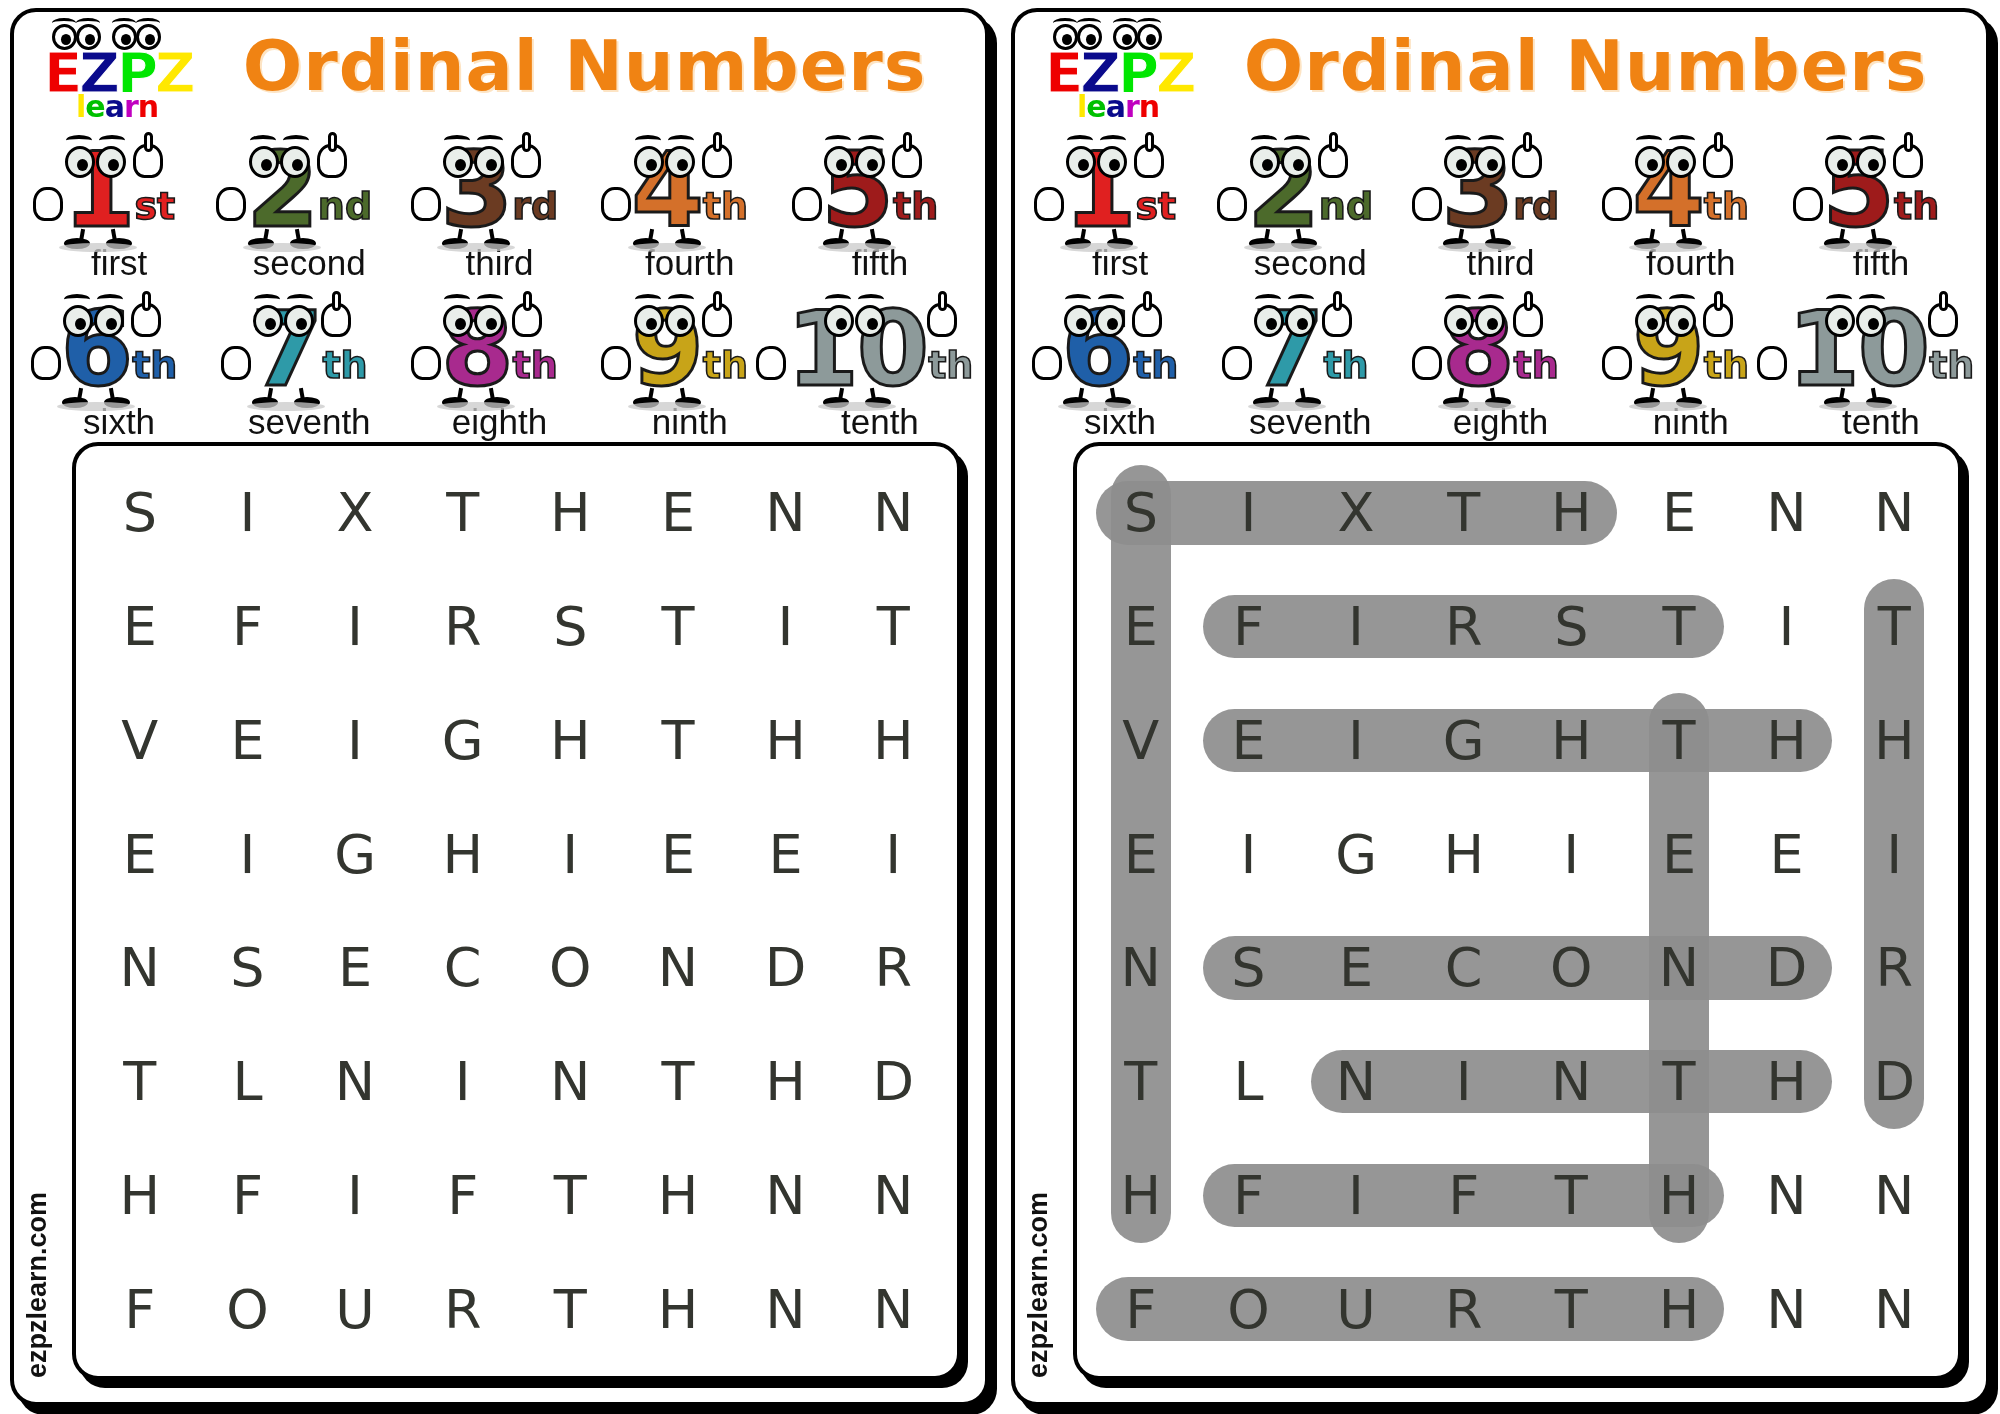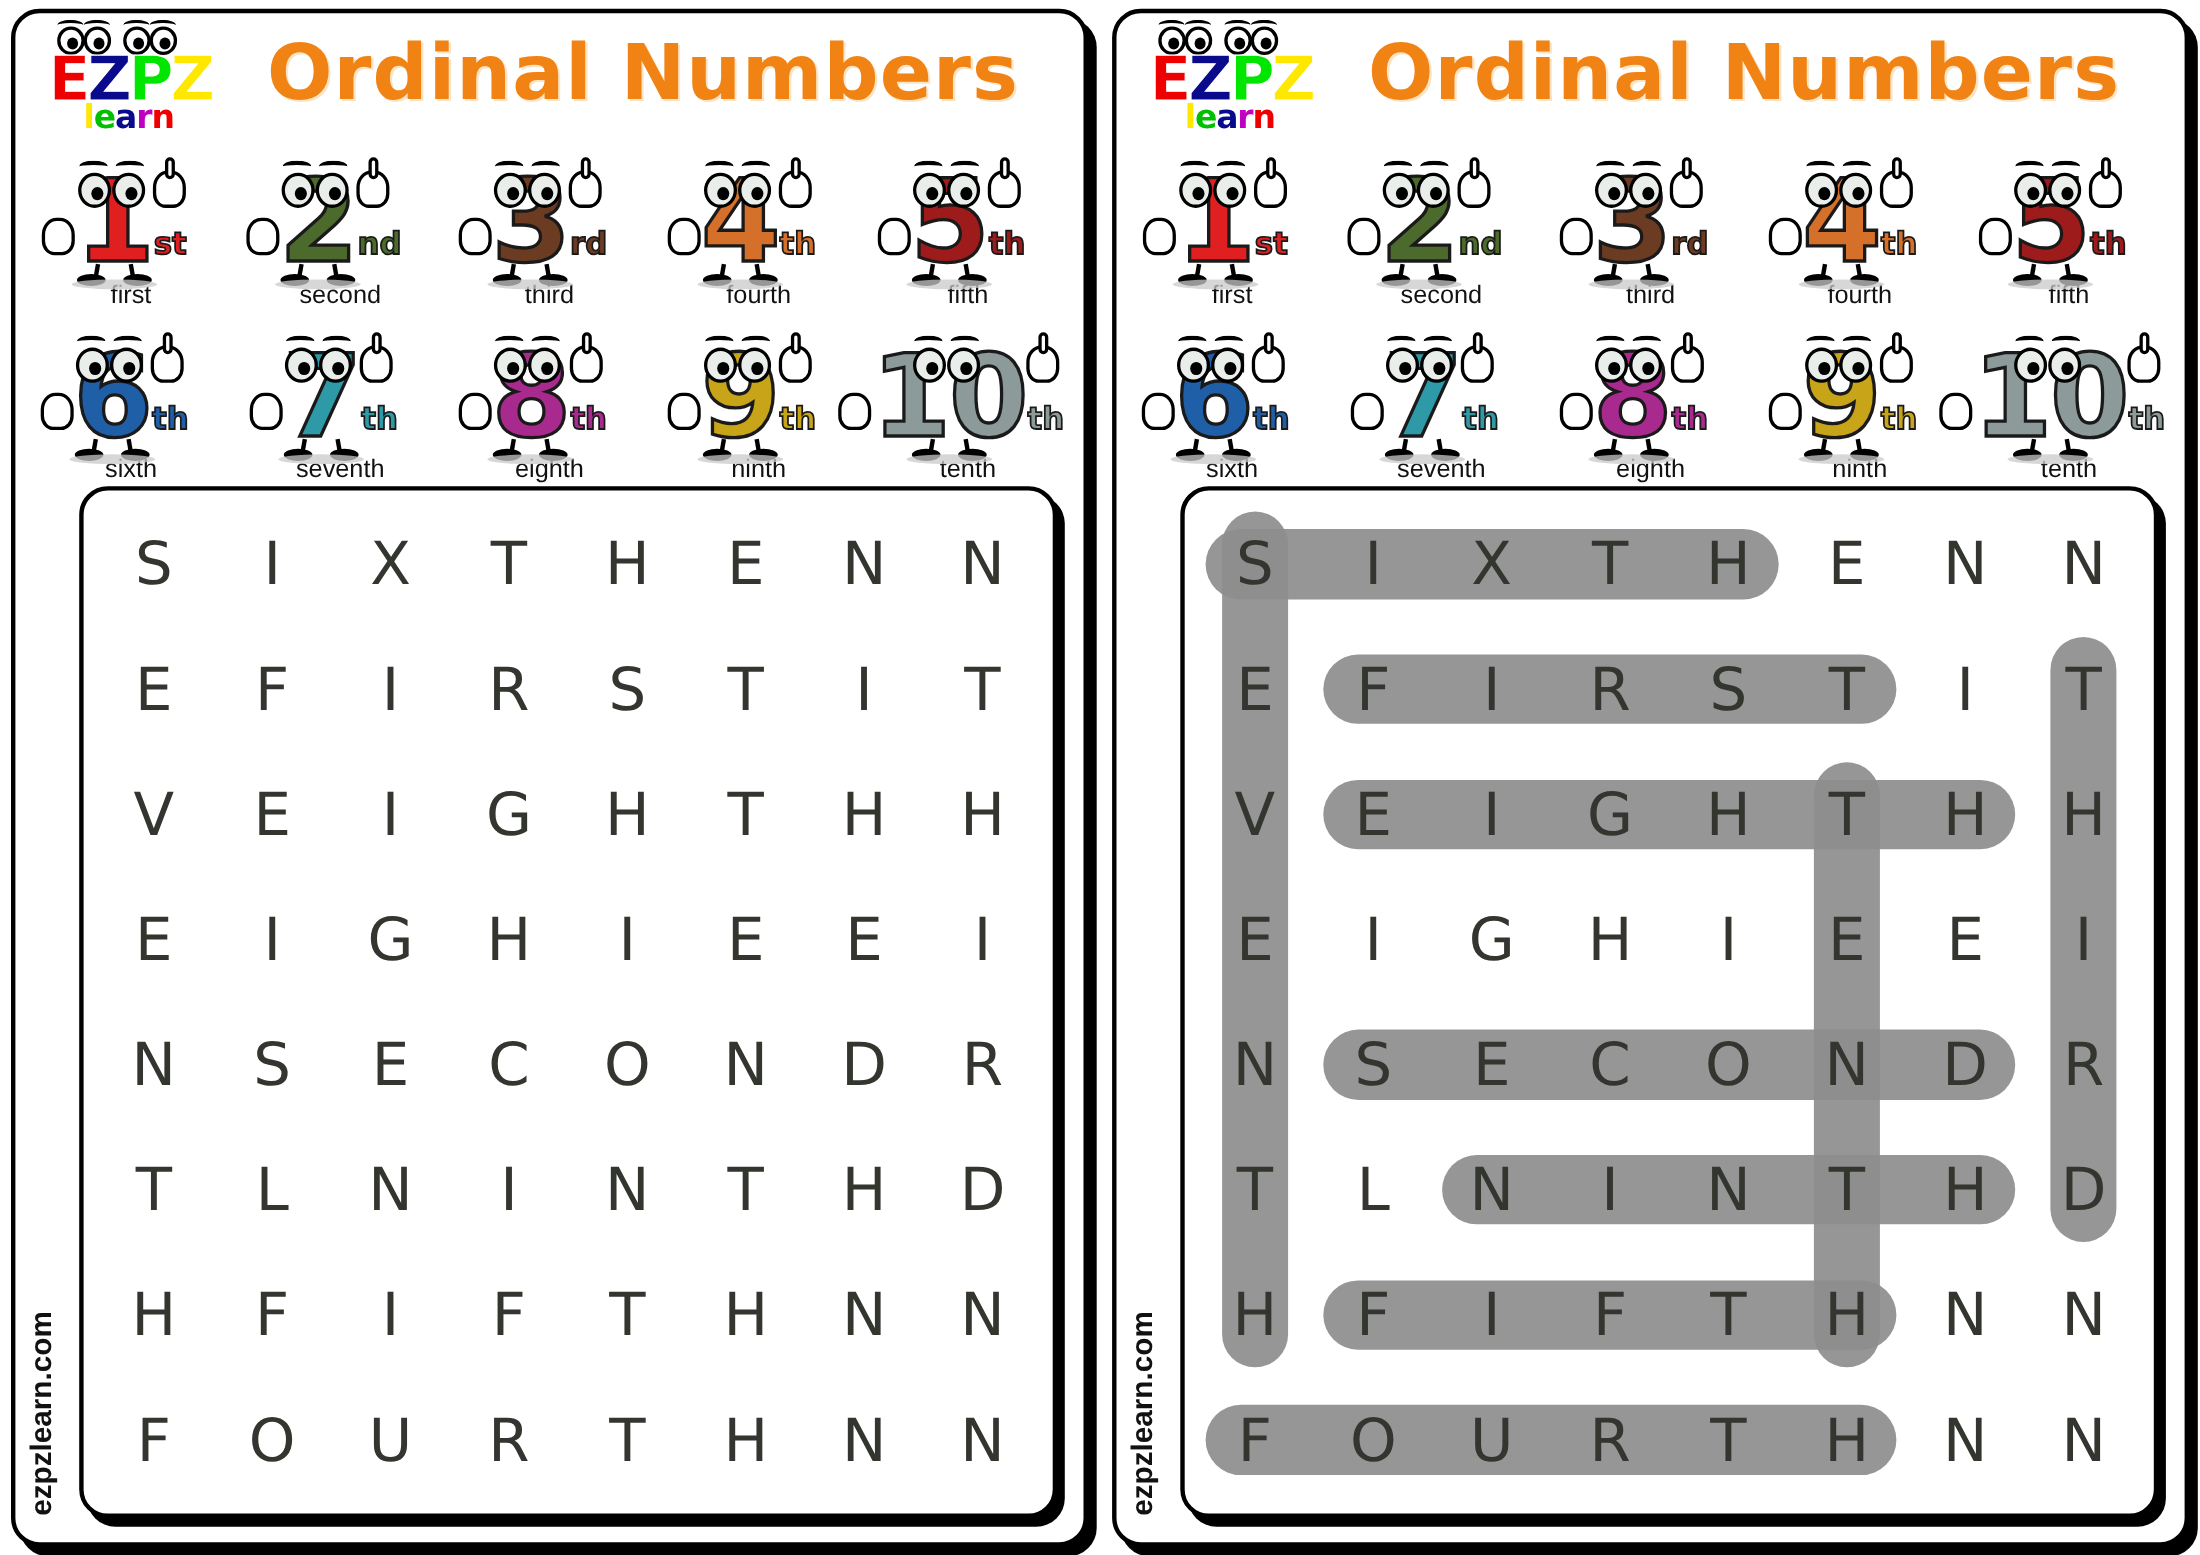--- a/index.html
+++ b/index.html
@@ -56,21 +56,21 @@
 
   .figwrap { position:relative; height:120px; width:100%;
              display:flex; align-items:flex-end; justify-content:center; }
 
   .fig { position:relative; display:flex; align-items:flex-end; }
 
   .digit { position:relative; font-family:"DejaVu Sans", sans-serif;
            font-weight:bold; font-size:104px; line-height:0.82;
            -webkit-text-stroke:3px #1a1a1a; letter-spacing:-2px; }
   .suffix { font-family:"DejaVu Sans", sans-serif; font-weight:bold;
-            font-size:28px; line-height:1; margin-left:1px; margin-bottom:8px;
+            font-size:38px; line-height:1; margin-left:1px; margin-bottom:8px;
             -webkit-text-stroke:1.6px #1a1a1a; }
 
   
   .face { position:absolute; left:50%; top:-6px; transform:translateX(-50%);
           width:70px; height:40px; }
   .face .ey { position:absolute; top:4px; width:30px; height:32px; border-radius:50%;
               background:#e9eeea; border:3px solid #000; }
   .face .ey.l { left:2px; } .face .ey.r { left:33px; }
   .face .ey b { position:absolute; left:9px; top:10px; width:11px; height:12px;
                 border-radius:50%; background:#000; }
@@ -91,21 +91,21 @@
   .legs .lg { position:absolute; top:0; width:4px; height:13px; background:#000; }
   .legs .lg.l { left:18px; transform:rotate(10deg); }
   .legs .lg.r { right:18px; transform:rotate(-10deg); }
   .legs .ft { position:absolute; bottom:0; width:26px; height:11px;
               background:#000; border-radius:50%; }
   .legs .ft.l { left:2px; } .legs .ft.r { right:2px; }
   .shadow { position:absolute; bottom:-19px; left:50%; transform:translateX(-50%);
             width:78px; height:9px; background:#c9c9c9; border-radius:50%;
             opacity:.75; }
 
-  .wordlabel { font-family:"Liberation Sans", sans-serif; font-size:23px;
+  .wordlabel { font-family:"Liberation Sans", sans-serif; font-size:35px;
                color:#111; margin-top:10px; }
 
   
   .gridwrap { flex:1 1 auto; position:relative; padding:0 24px 22px 58px; }
   .gridbox { position:relative; width:100%; height:100%;
              border:4px solid #000; border-radius:26px; background:#fff;
              box-shadow:7px 8px 0 #000; padding:10px 10px; }
   .gtable { position:relative; width:100%; height:100%;
             display:grid; grid-template-columns:repeat(8,1fr);
             grid-template-rows:repeat(8,1fr); z-index:2; }

